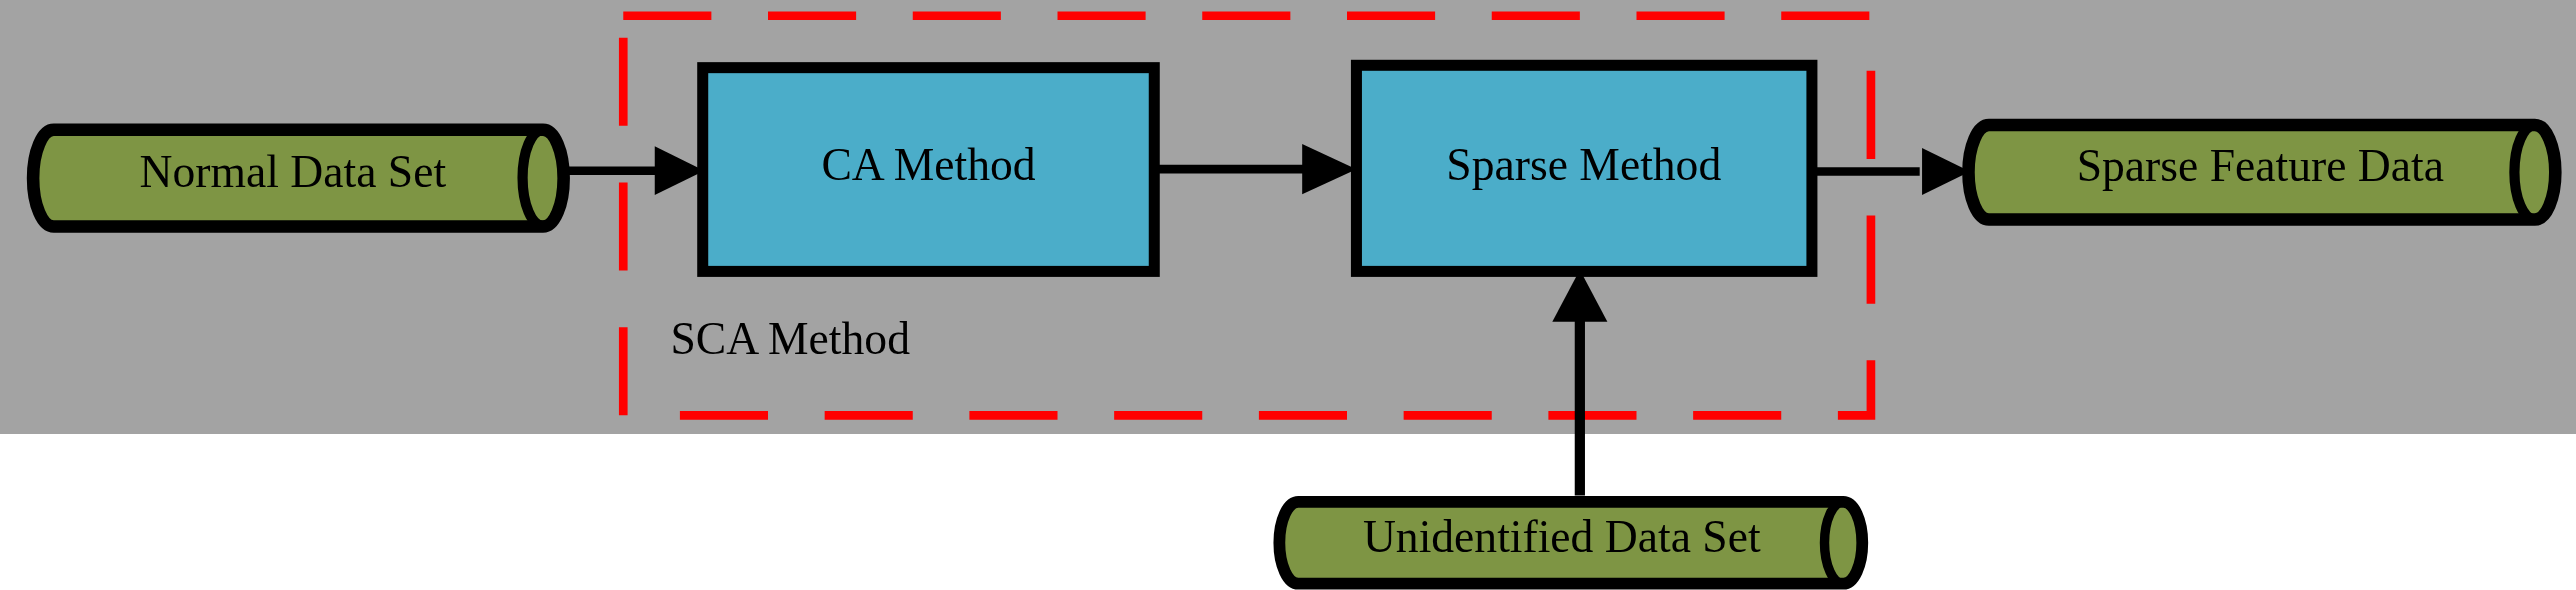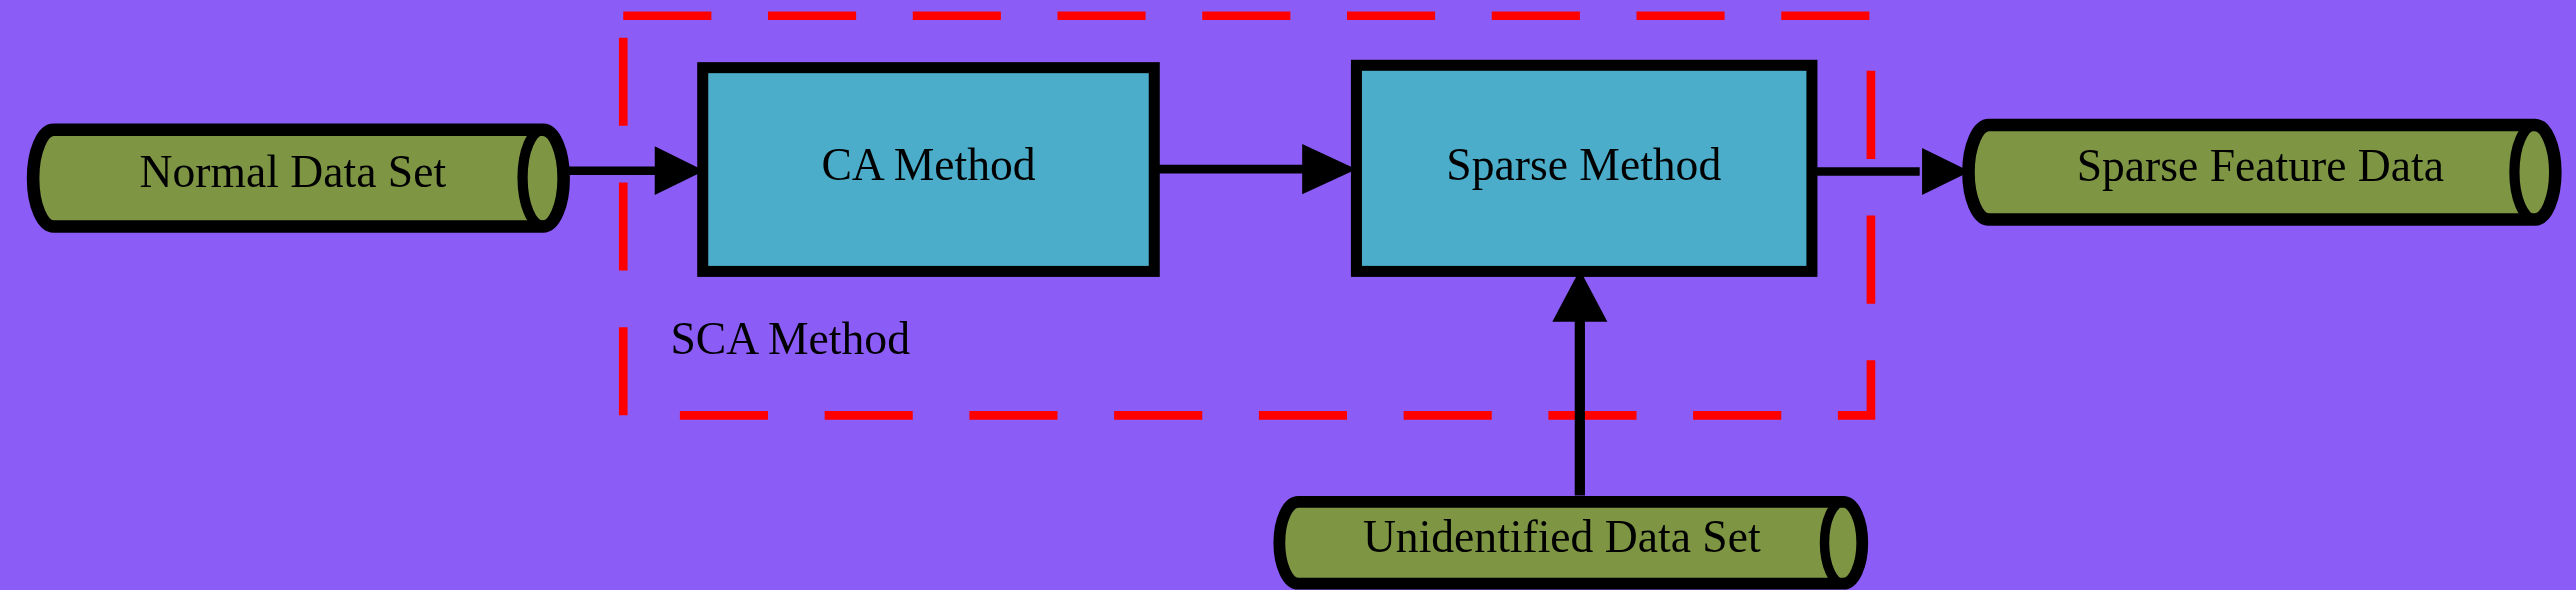--- a/index.html
+++ b/index.html
@@ -9,22 +9,22 @@
   }
   body {
     width: 2576px;
     height: 590px;
     overflow: hidden;
     font-family: "Liberation Serif", serif;
   }
   #diagram-root {
     position: relative;
     width: 2576px;
-    height: 590px;
-    background: #8b5cf6;
+    height: 434px;
+    background: #a3a3a3;
   }
   svg.flow {
     display: block;
     width: 2576px;
     height: 590px;
   }
   text.node-label {
     font-family: "Liberation Serif", serif;
     font-size: 58px;
     fill: #000000;

